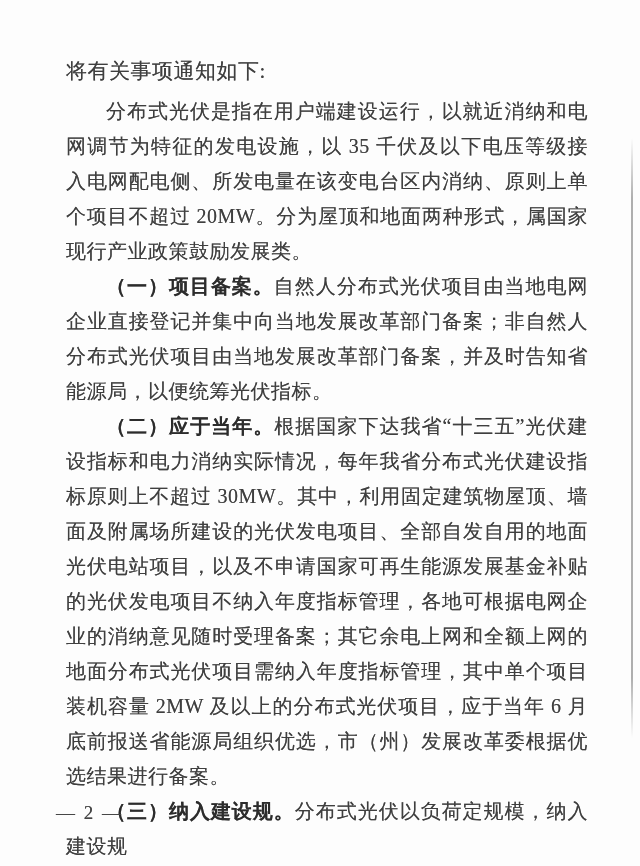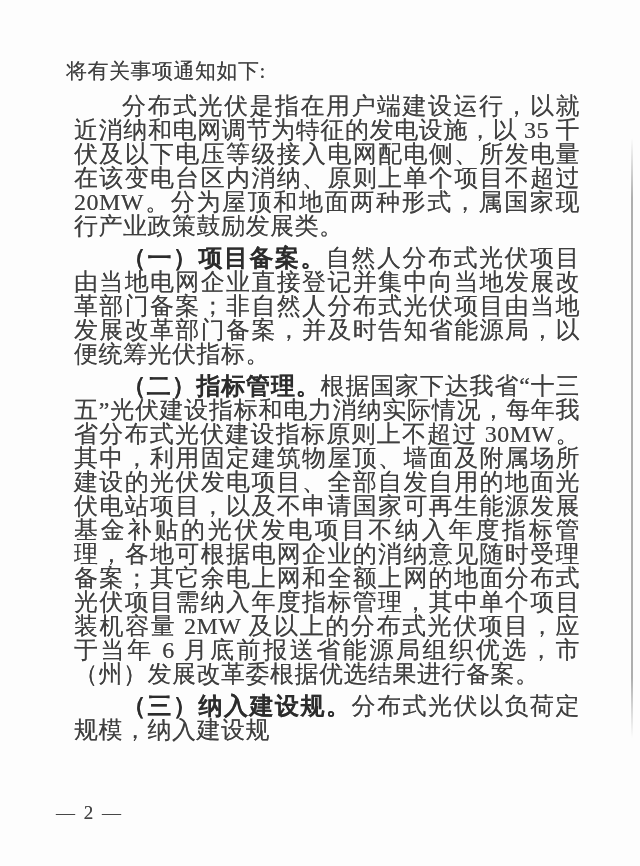--- a/index.html
+++ b/index.html
@@ -39,23 +39,23 @@
     font-weight: 700;
     color: #2c2c2c;
     font-size: 20px;
     line-height: 30px;
     margin: 0 0 12px 0;
     text-indent: 2em;
     letter-spacing: 1px;
     text-shadow: 0 0 .5px rgba(40,40,40,.8);
   }
   .body-text p {
-    margin: 8px;
-    font-size: 24px;
-    line-height: 24px;
+    margin: 0;
+    font-size: 20px;
+    line-height: 35px;
     text-indent: 2em;
     text-align: justify;
     letter-spacing: .5px;
     text-shadow: 0 0 .6px rgba(70,70,70,.7);
   }
   .body-text p .seg-bold {
     font-family: Liberation Sans, sans-serif;
     font-weight: 700;
     color: #2c2c2c;
   }
@@ -74,18 +74,18 @@
 
 <div class="page">
   <div class="scan-edge"></div>
 
   <p class="intro">将有关事项通知如下:</p>
 
 
   <div class="body-text" id="paragraphs">
       <p><span>分布式光伏是指在用户端建设运行，以就近消纳和电网调节为特征的发电设施，以 35 千伏及以下电压等级接入电网配电侧、所发电量在该变电台区内消纳、原则上单个项目不超过 20MW。分为屋顶和地面两种形式，属国家现行产业政策鼓励发展类。</span></p>
       <p><span class="seg-bold">（一）项目备案。</span><span>自然人分布式光伏项目由当地电网企业直接登记并集中向当地发展改革部门备案；非自然人分布式光伏项目由当地发展改革部门备案，并及时告知省能源局，以便统筹光伏指标。</span></p>
-      <p><span class="seg-bold">（二）指标管理。</span><span>根据国家下达我省“十三五”光伏建设指标和电力消纳实际情况，每年我省分布式光伏建设指标原则上不超过 30MW。其中，利用固定建筑物屋顶、墙面及附属场所建设的光伏发电项目、全部自发自用的地面光伏电站项目，以及不申请国家可再生能源发展基金补贴的光伏发电项目不纳入年度指标管理，各地可根据电网企业的消纳意见随时受理备案；其它余电上网和全额上网的地面分布式光伏项目需纳入年度指标管理，其中单个项目装机容量 2MW 及以上的分布式光伏项目，应于当年 6 月底前报送省能源局组织优选，市（州）发展改革委根据优选结果进行备案。</span></p>
+      <p><span class="seg-bold">（二）应于当年。</span><span>根据国家下达我省“十三五”光伏建设指标和电力消纳实际情况，每年我省分布式光伏建设指标原则上不超过 30MW。其中，利用固定建筑物屋顶、墙面及附属场所建设的光伏发电项目、全部自发自用的地面光伏电站项目，以及不申请国家可再生能源发展基金补贴的光伏发电项目不纳入年度指标管理，各地可根据电网企业的消纳意见随时受理备案；其它余电上网和全额上网的地面分布式光伏项目需纳入年度指标管理，其中单个项目装机容量 2MW 及以上的分布式光伏项目，应于当年 6 月底前报送省能源局组织优选，市（州）发展改革委根据优选结果进行备案。</span></p>
       <p><span class="seg-bold">（三）纳入建设规。</span><span>分布式光伏以负荷定规模，纳入建设规</span></p>
     </div>
 
   <div class="page-number">— 2 —</div>
 </div>
 
 </body></html>

